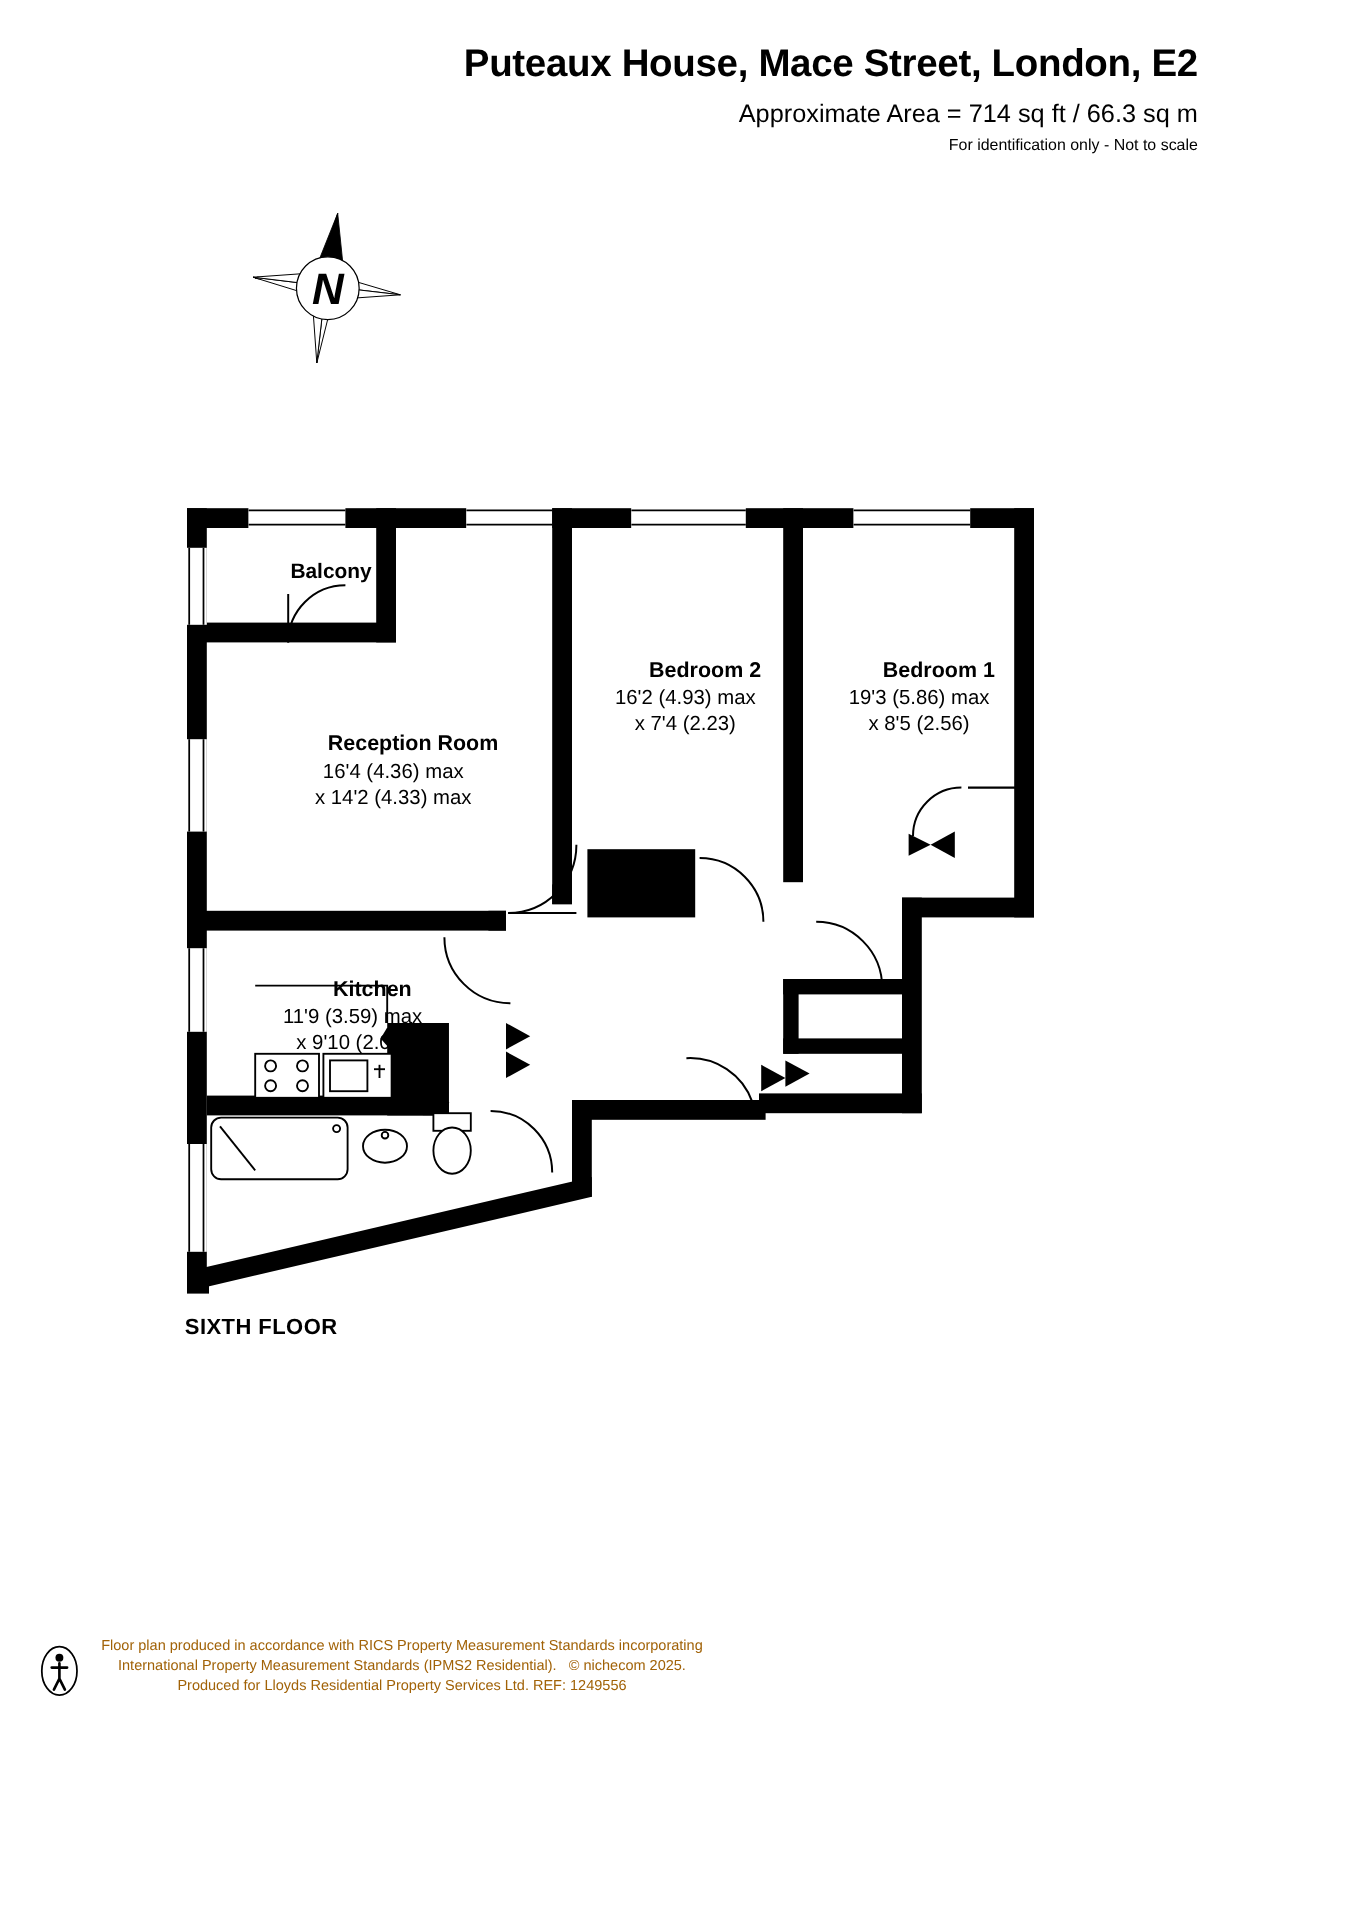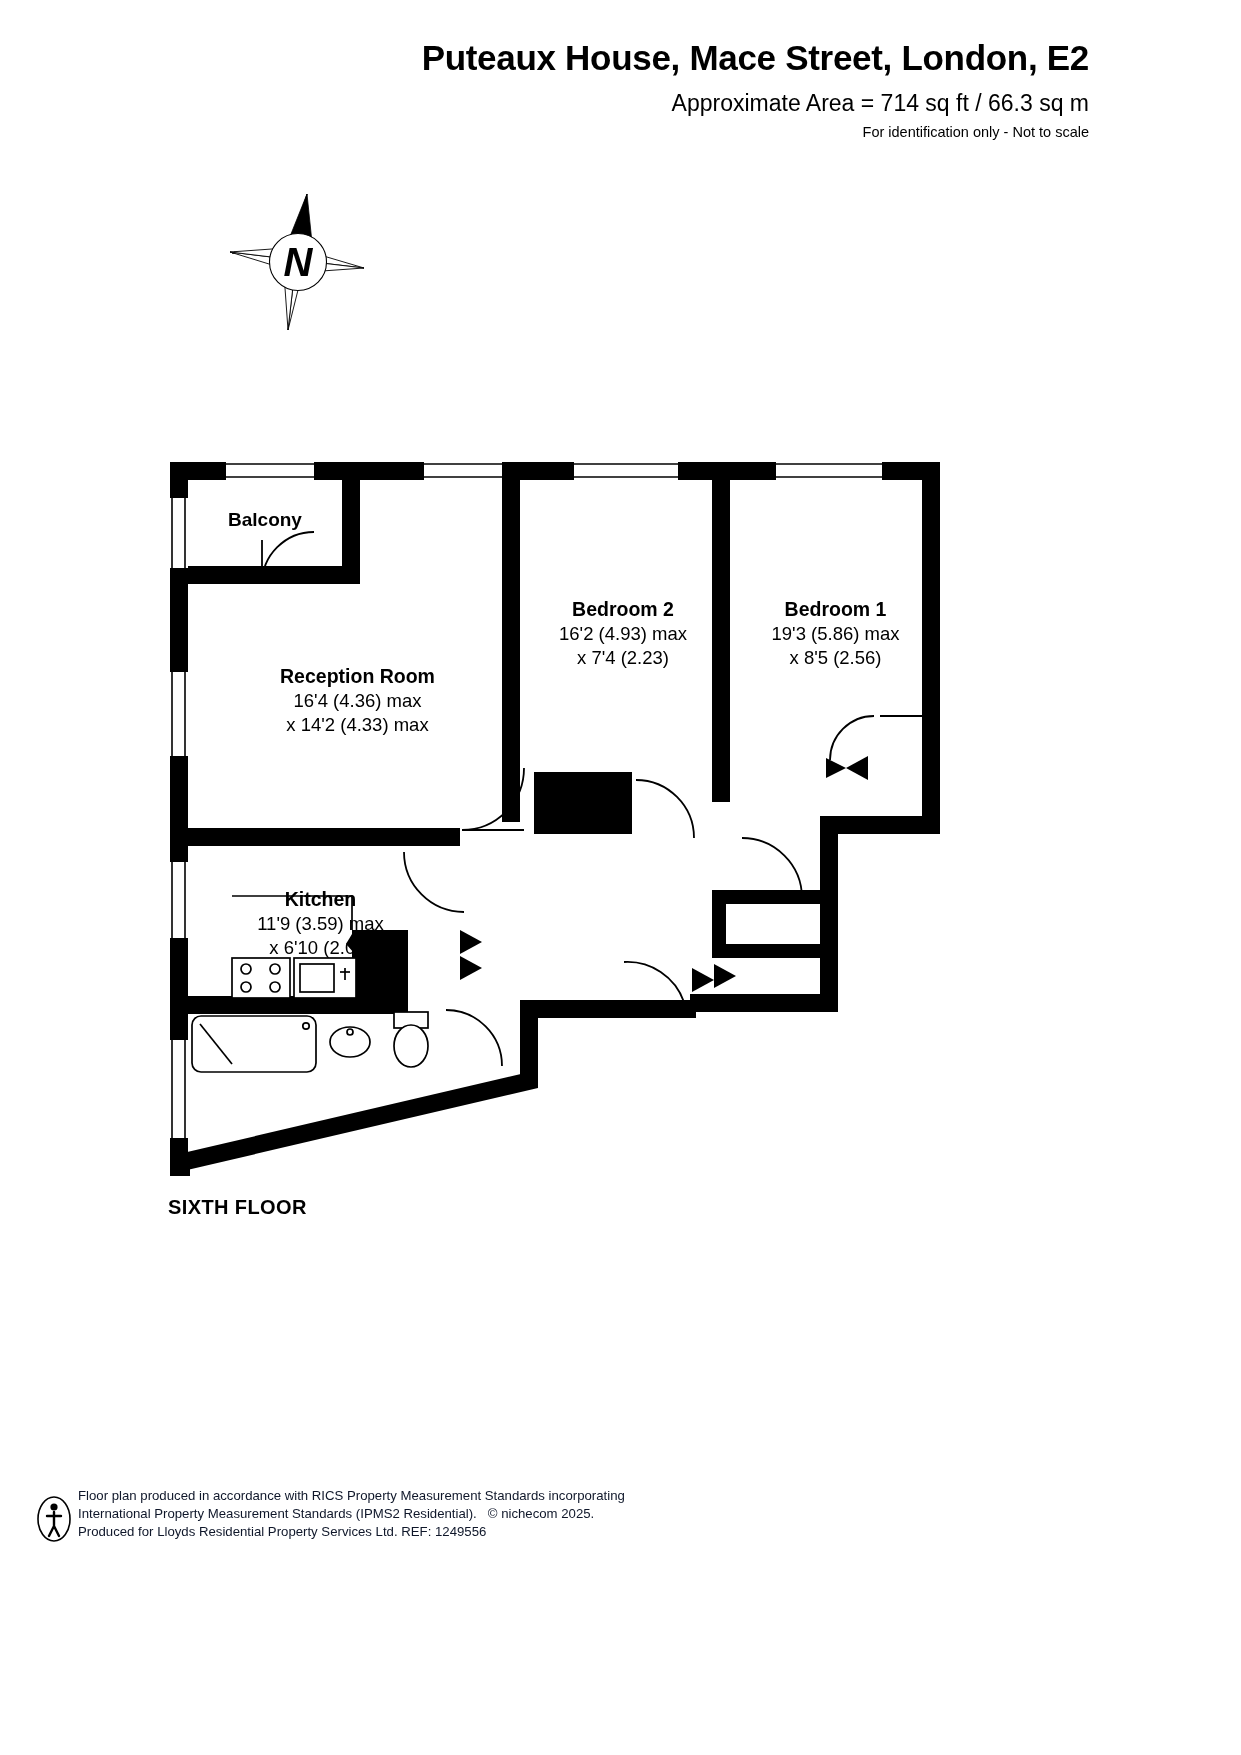--- a/index.html
+++ b/index.html
@@ -73,20 +73,21 @@
   .room-label {
     position: absolute;
     text-align: center;
     line-height: 1.30;
     white-space: nowrap;
   }
   .room-label .rname {
     font-size: 19.5px;
     font-weight: bold;
     display: block;
+    margin-left: 36px;
   }
   .room-label .rdim {
     font-size: 18.5px;
     font-weight: normal;
     display: block;
   }
 
   #label-balcony {
     left: 228px;
     top: 508px;
@@ -135,25 +136,26 @@
   }
   #footer-icon {
     position: absolute;
     left: 36px;
     top: 8px;
     width: 36px;
     height: 48px;
   }
   #footer-text {
     position: absolute;
-    left: 78px;
+    left: 92px;
     top: 0px;
     font-size: 13.2px;
     line-height: 1.37;
-    color: #0f172a;
+    color: #a16207;
+    text-align: center;
   }
   #footer-text .fline { display: block; white-space: nowrap; }
   .copy-mark { font-size: 13.2px; }
 </style>
 </head>
 <body>
 
 <div id="header">
   <div id="plan-title">Puteaux House, Mace Street, London, E2</div>
   <div id="plan-area">Approximate Area = 714 sq ft / 66.3 sq m</div>
@@ -359,21 +361,21 @@
 
 <div class="room-label" id="label-bedroom1">
   <span class="rname">Bedroom 1</span>
   <span class="rdim">19'3 (5.86) max</span>
   <span class="rdim">x 8'5 (2.56)</span>
 </div>
 
 <div class="room-label" id="label-kitchen">
   <span class="rname">Kitchen</span>
   <span class="rdim">11'9 (3.59) max</span>
-  <span class="rdim">x 6'10 (2.09)</span>
+  <span class="rdim">x 9'10 (2.09)</span>
 </div>
 
 <div id="label-floor">SIXTH FLOOR</div>
 
 <div id="footer">
   <div id="footer-icon">
     <svg width="36" height="48" viewBox="0 0 36 48" xmlns="http://www.w3.org/2000/svg">
       <ellipse cx="18" cy="24" rx="16" ry="22" fill="none" stroke="#000000" stroke-width="1.6"></ellipse>
       <circle cx="18" cy="12" r="3.6" fill="#000000"></circle>
       <path d="M 18 17 L 18 31 M 11 21 L 25 21 M 18 31 L 13 41 M 18 31 L 23 41" stroke="#000000" stroke-width="2.4" fill="none" stroke-linecap="round"></path>

